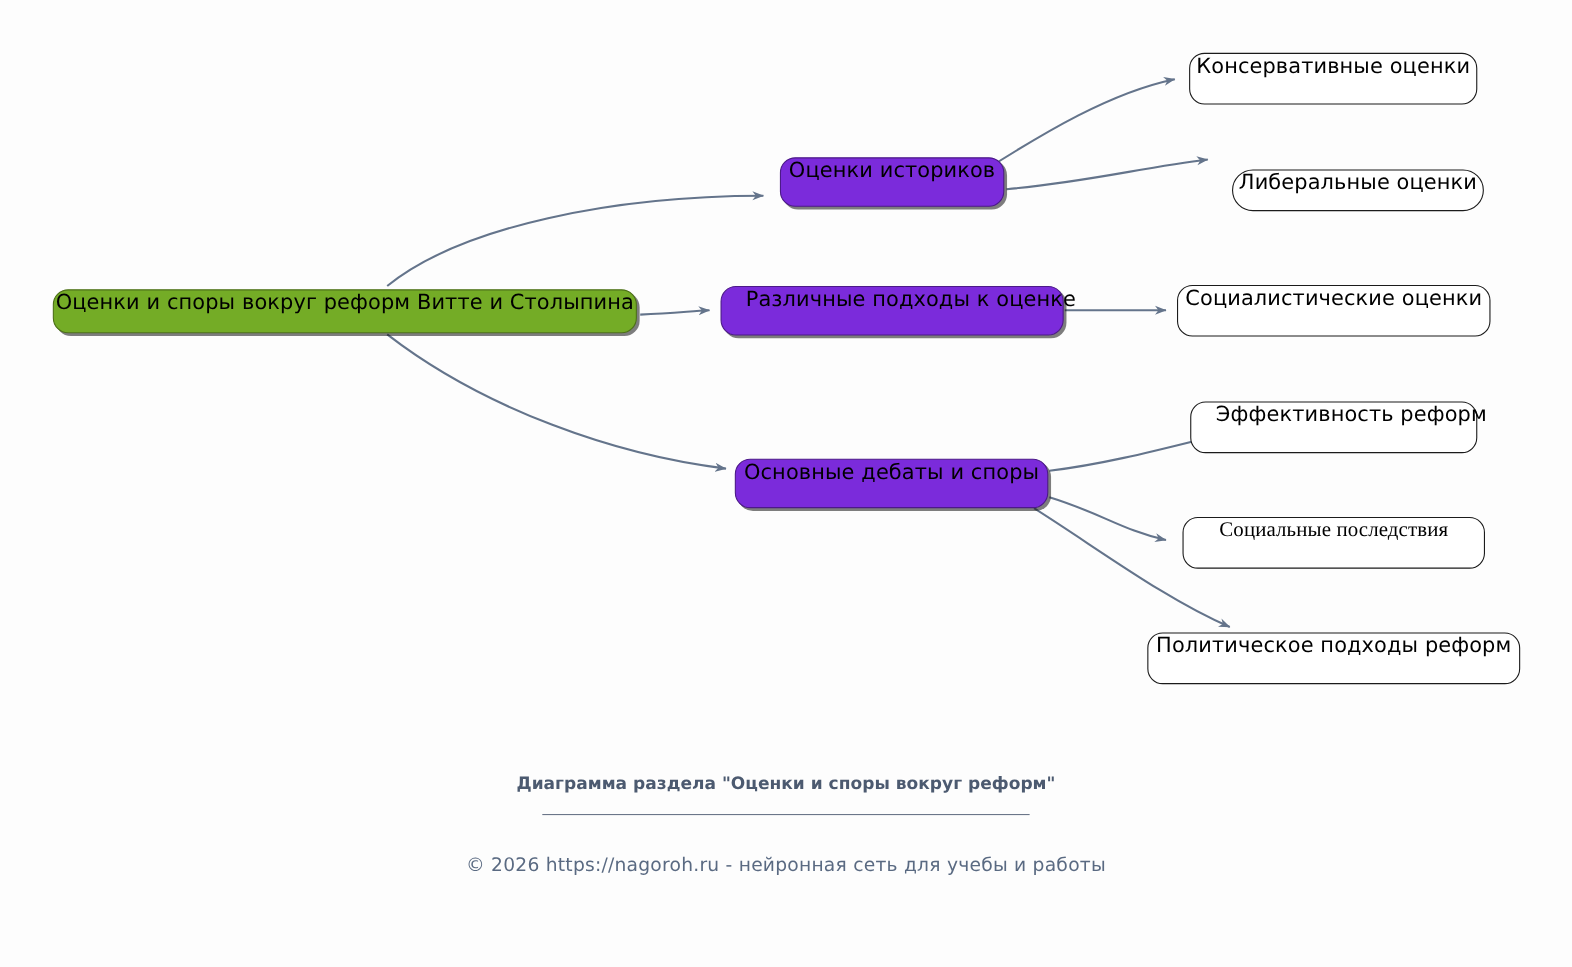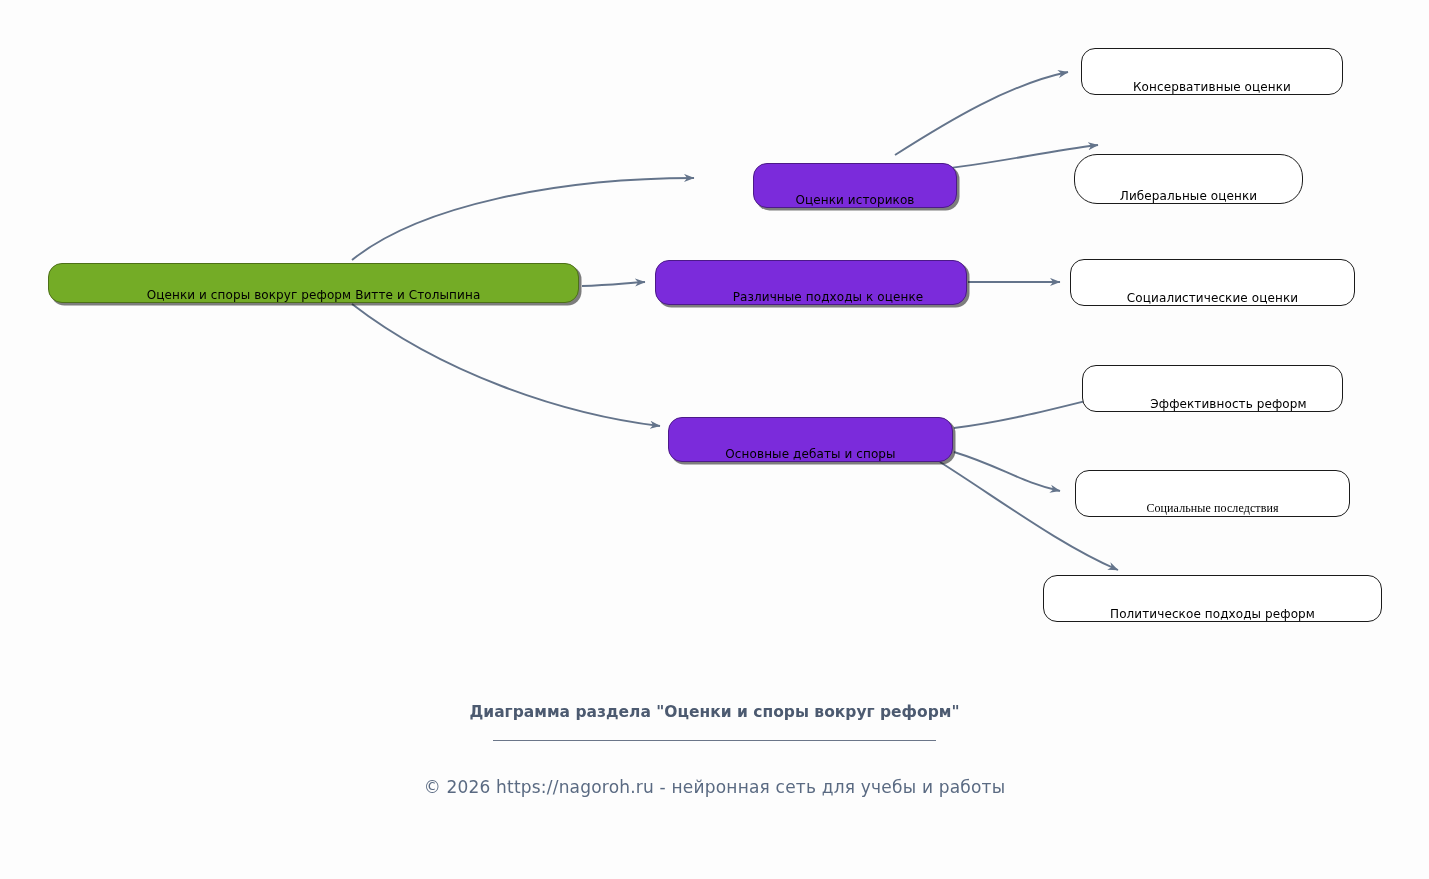--- a/index.html
+++ b/index.html
@@ -29,24 +29,24 @@
     top: 0;
     width: 1429px;
     height: 879px;
     pointer-events: none;
   }
 
   .node {
     position: absolute;
     box-sizing: border-box;
     display: flex;
-    align-items: flex-end;
+    align-items: flex-start;
     justify-content: center;
     white-space: nowrap;
-    font-size: 12px;
+    font-size: 19px;
     color: #000000;
     letter-spacing: 0.1px;
   }
 
   .node-root {
     background: #74AC26;
     border: 1.4px solid #4d7018;
     border-radius: 14px;
     box-shadow: 2.5px 2.5px 0 rgba(20,20,20,0.55);
   }
@@ -120,37 +120,37 @@
       <path d="M 954,428 C 1020,420 1085,400 1140,388"></path>
       <path d="M 954,452 C 1000,466 1020,482 1060,491"></path>
       <path d="M 940,462 C 1000,500 1060,545 1118,570"></path>
     </g>
   </svg>
 
   <div class="node node-root" style="left:48px; top:263px; width:531px; height:40px;">
     <span>Оценки и споры вокруг реформ Витте и Столыпина</span>
   </div>
 
-  <div class="node node-branch" style="left:709px; top:163px; width:204px; height:45px;margin-left:44px;">
+  <div class="node node-branch" style="left:709px; top:143px; width:204px; height:45px;">
     <span>Оценки историков</span>
   </div>
 
   <div class="node node-branch" style="left:655px; top:260px; width:312px; height:45px;padding-left:34px;">
     <span>Различные подходы к оценке</span>
   </div>
 
   <div class="node node-branch" style="left:668px; top:417px; width:285px; height:45px;">
     <span>Основные дебаты и споры</span>
   </div>
 
   <div class="node node-leaf" style="left:1081px; top:48px; width:262px; height:47px;">
     <span>Консервативные оценки</span>
   </div>
 
-  <div class="node node-leaf" style="left:1074px; top:154px; width:229px; height:50px;border-radius:23px;">
+  <div class="node node-leaf" style="left:1120px; top:154px; width:229px; height:38px;border-radius:23px;">
     <span>Либеральные оценки</span>
   </div>
 
   <div class="node node-leaf" style="left:1070px; top:259px; width:285px; height:47px;">
     <span>Социалистические оценки</span>
   </div>
 
   <div class="node node-leaf" style="left:1082px; top:365px; width:261px; height:47px;padding-left:32px;">
     <span>Эффективность реформ</span>
   </div>

